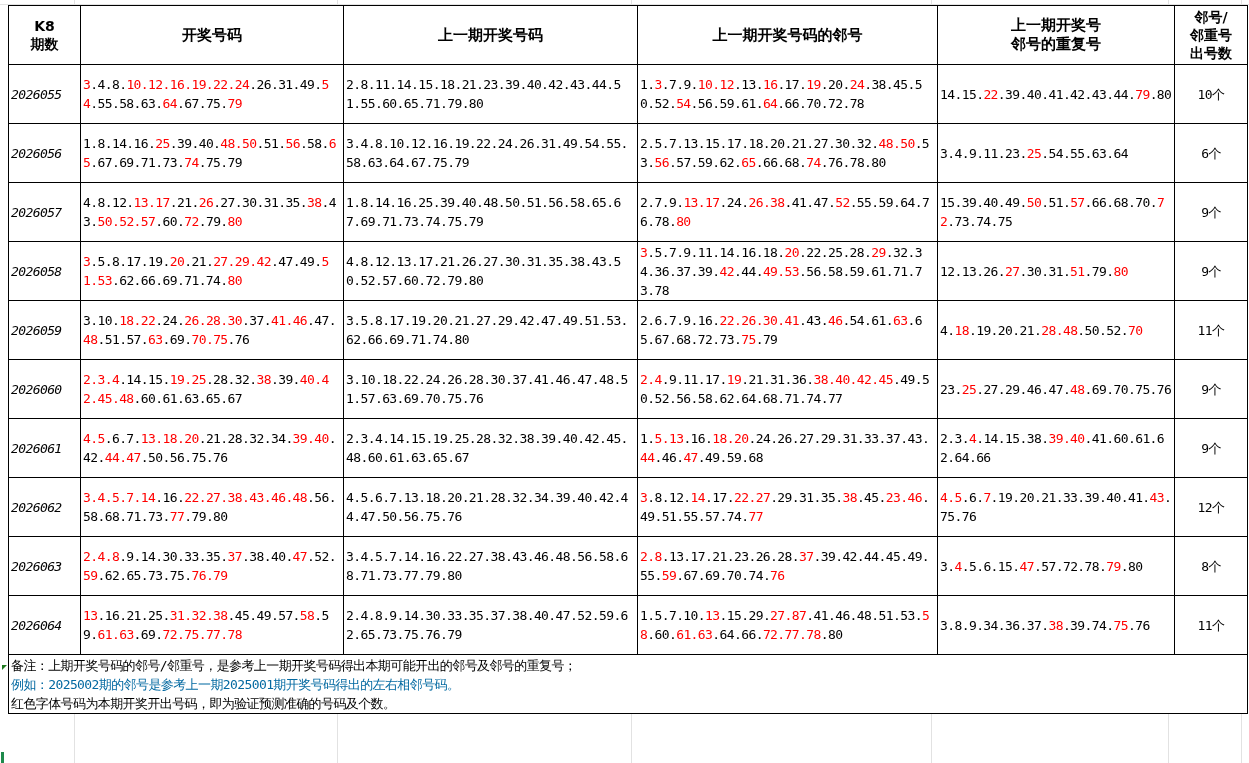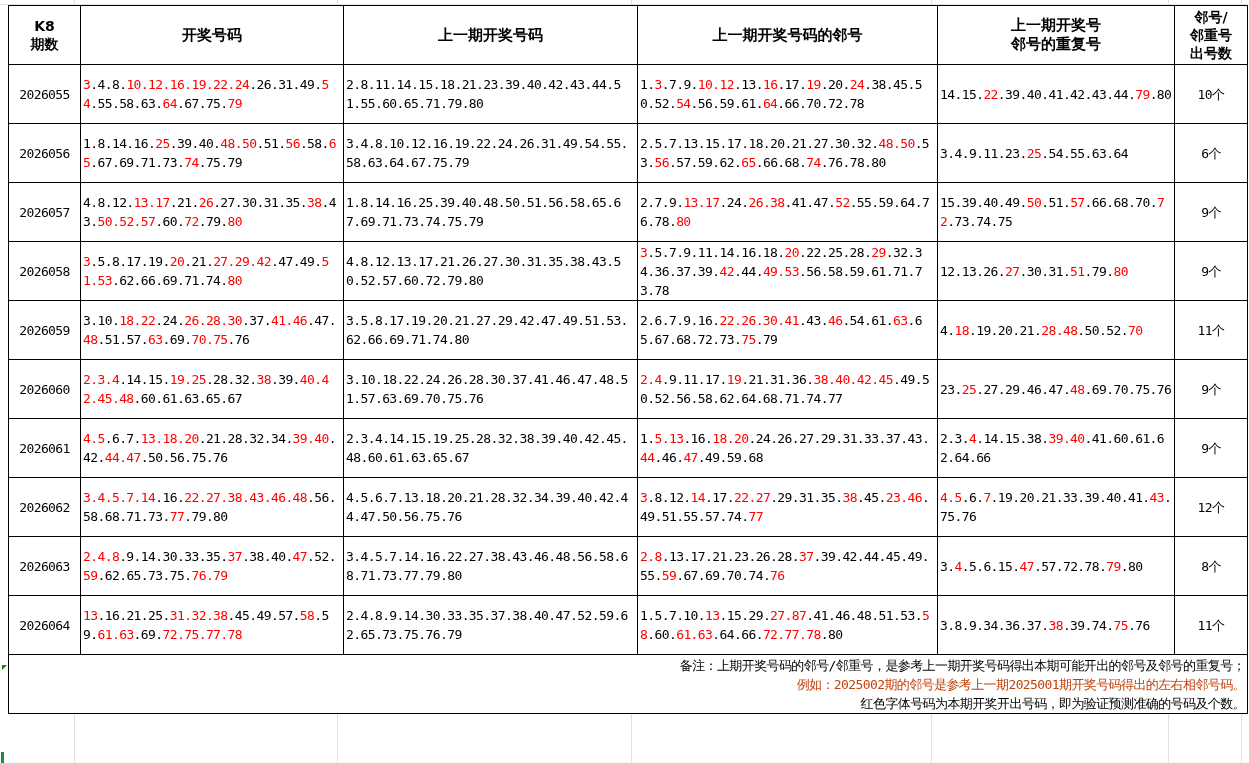--- a/index.html
+++ b/index.html
@@ -11,29 +11,29 @@
   .gl-h { position: absolute; left: 0; height: 1px; width: 1249px; background: #e2e2e2; }
   table.k8 { position: absolute; left: 8px; top: 5px; border-collapse: collapse;
              table-layout: fixed; background: #fff; }
   table.k8 td, table.k8 th { border: 1.5px solid #000; padding: 0 2px; overflow: hidden; }
   table.k8 th { font-weight: bold; font-size: 15px; line-height: 19px; text-align: center;
                 height: 58px; font-family: "DejaVu Sans", "Liberation Sans", sans-serif; }
   table.k8 th.small { font-size: 14px; line-height: 18px; }
   table.k8 td { height: 58px; font-size: 13px; line-height: 19px;
                 font-family: "DejaVu Sans Mono", "Liberation Mono", monospace;
                 letter-spacing: -0.6px; vertical-align: middle; }
-  td.period { text-align: center; font-size: 13px; letter-spacing: -0.3px; }
+  td.period { font-size: 13px; letter-spacing: -0.3px; font-style: italic; }
   td.left { text-align: left; word-break: break-all; }
   td.center { text-align: left; word-break: break-all; }
   td.count { text-align: center; font-family: "DejaVu Serif", serif; font-size: 14px; letter-spacing: 0; }
   .r { color: #ff0000; }
-  td.note { height: 84px; text-align: right; vertical-align: top; padding-top: 8px;
+  td.note { height: 84px; text-align: left; vertical-align: top; padding-top: 8px;
             font-family: "Liberation Serif", "DejaVu Serif", serif; font-size: 17px;
             line-height: 24px; letter-spacing: 0; }
-  .note .l2 { color: #c2410c; }
+  .note .l2 { color: #0369a1; }
   .cell-marker { position: absolute; left: 2px; top: 665px; width: 0; height: 0;
                  border-top: 5px solid #1f7a1f; border-right: 5px solid transparent; }
   .sel-bar { position: absolute; left: 1px; top: 752px; width: 3px; height: 11px; background: #1e8a4c; }
 </style>
 </head>
 <body>
 
 <div class="gridbg">
   <div class="gl-v" style="left:74px"></div>
   <div class="gl-v" style="left:337px"></div>

